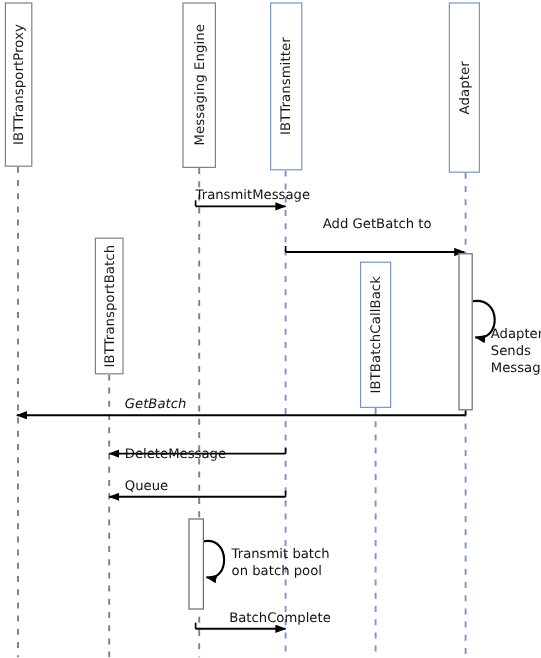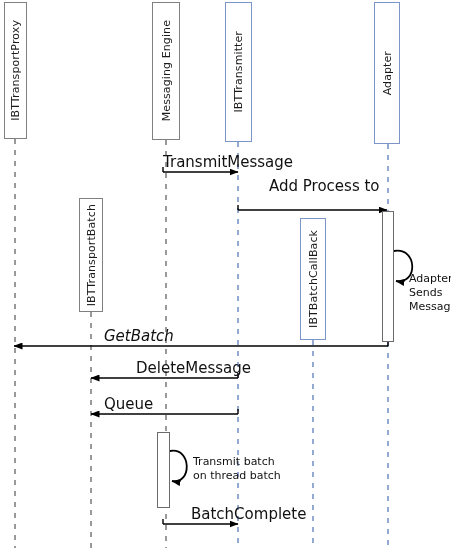--- a/index.html
+++ b/index.html
@@ -46,21 +46,21 @@
     line-height: 1;
   }
   .activation-bar {
     position: absolute;
     box-sizing: border-box;
     background: #ffffff;
     border: 1px solid #6b6b6b;
   }
   .msg-label {
     position: absolute;
-    font-size: 15px;
+    font-size: 11px;
     color: #111111;
     white-space: nowrap;
     line-height: 13px;
   }
   .msg-label.center {
     text-align: center;
   }
   .note-label {
     position: absolute;
     font-size: 11px;
@@ -131,37 +131,37 @@
     </div>
   <div id="activations-layer">
       <div class="activation-bar" style="left: 382px; top: 211px; width: 12px; height: 131px;"></div>
       <div class="activation-bar" style="left: 157px; top: 432px; width: 13px; height: 76px;"></div>
     </div>
   <div id="labels-layer">
       <div class="msg-label" style="left: 163px; top: 156px;">
         <div>TransmitMessage</div>
       </div>
       <div class="msg-label center" style="left: 269px; top: 180px; transform: translateX(0px);">
-        <div>Add Process to</div>
+        <div>Add GetBatch to</div>
       </div>
       <div class="msg-label" style="left: 104px; top: 330px; font-style: italic;">
         <div>GetBatch</div>
       </div>
-      <div class="msg-label" style="left: 104px; top: 362px; margin-left: 32px;">
+      <div class="msg-label" style="left: 104px; top: 372px;">
         <div>DeleteMessage</div>
       </div>
       <div class="msg-label" style="left: 104px; top: 398px;">
         <div>Queue</div>
       </div>
       <div class="msg-label center" style="left: 191px; top: 508px; transform: translateX(0px); text-align: center;">
         <div>BatchComplete</div>
       </div>
       <div class="note-label" style="left: 409px; top: 272px;">
         <div>Adapter</div>
         <div>Sends</div>
         <div>Message</div>
       </div>
       <div class="note-label" style="left: 193px; top: 455px;">
         <div>Transmit batch</div>
-        <div>on thread batch</div>
+        <div>on batch pool</div>
       </div>
     </div>
 </div>
 
 </body></html>

